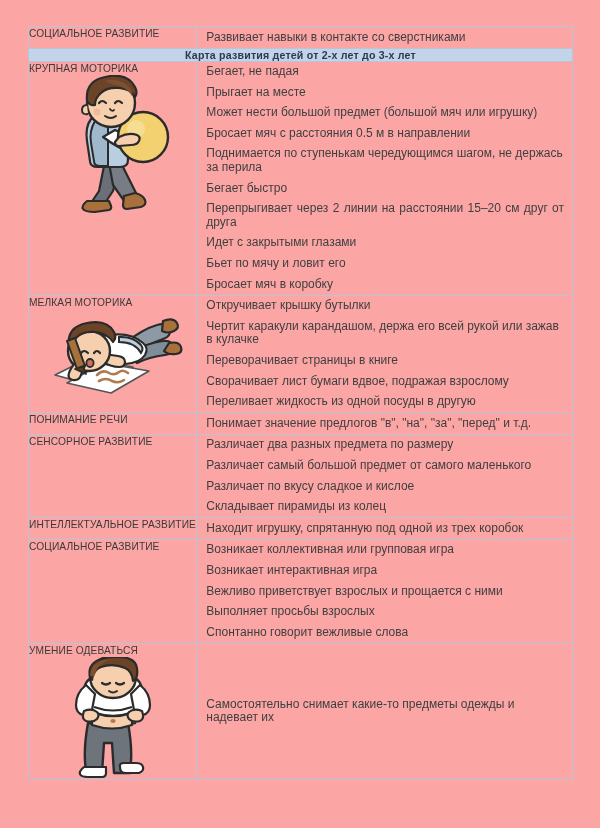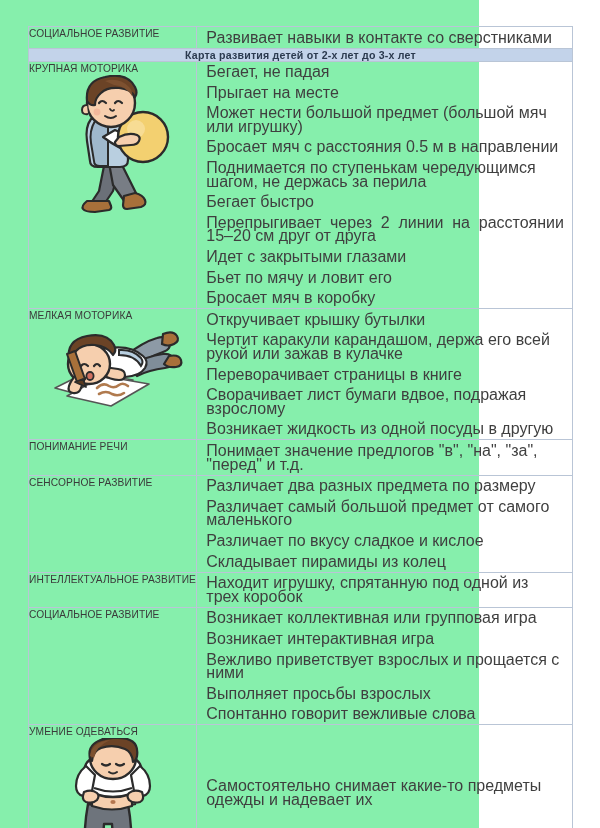--- a/index.html
+++ b/index.html
@@ -9,23 +9,23 @@
   }
   body {
     width: 600px;
     height: 828px;
     font-family: "Liberation Sans", sans-serif;
     color: #333333;
     overflow: hidden;
   }
   .page {
     position: relative;
-    width: 479px;
+    width: 600px;
     height: 828px;
-    background: #86efac;
+    background: #fca5a5;
   }
   .table-wrap {
     position: absolute;
     left: 28px;
     top: 26px;
     width: 545px;
   }
   table.devtable {
     width: 545px;
     border-collapse: collapse;
@@ -47,21 +47,21 @@
     line-height: 13px;
     letter-spacing: 0.1px;
   }
   .items-cell {
     padding: 0;
   }
   .items-cell.mid {
     vertical-align: middle;
   }
   .item-line {
-    font-size: 16px;
+    font-size: 12px;
     line-height: 13.6px;
     color: #3f3f3f;
     padding: 3.5px 8px 3.5px 9px;
   }
   .item-line.justify {
     text-align: justify;
   }
   .banner-cell {
     background: #c3d3ea;
     text-align: center;
@@ -201,21 +201,21 @@
                 <path d="M30 32 l8 -3 l10 28 l-8 3 z" fill="#a8703a" stroke="#2b2b2b" stroke-width="2" stroke-linejoin="round"></path>
                 <path d="M38 60 l8 -3 l3 8 z" fill="#5a3a20" stroke="#2b2b2b" stroke-width="1.8" stroke-linejoin="round"></path>
               </svg>
             </div>
           </td>
           <td class="items-cell mid">
             <div class="item-line">Откручивает крышку бутылки</div>
             <div class="item-line">Чертит каракули карандашом, держа его всей рукой или зажав в кулачке</div>
             <div class="item-line">Переворачивает страницы в книге</div>
             <div class="item-line">Сворачивает лист бумаги вдвое, подражая взрослому</div>
-            <div class="item-line">Возникает жидкость из одной посуды в другую</div>
+            <div class="item-line">Переливает жидкость из одной посуды в другую</div>
           </td>
         </tr>
 
         <tr>
           <td class="label-cell">
             <span>ПОНИМАНИЕ РЕЧИ</span>
           </td>
           <td class="items-cell">
             <div class="item-line">Понимает значение предлогов "в", "на", "за", "перед" и т.д.</div>
           </td>

